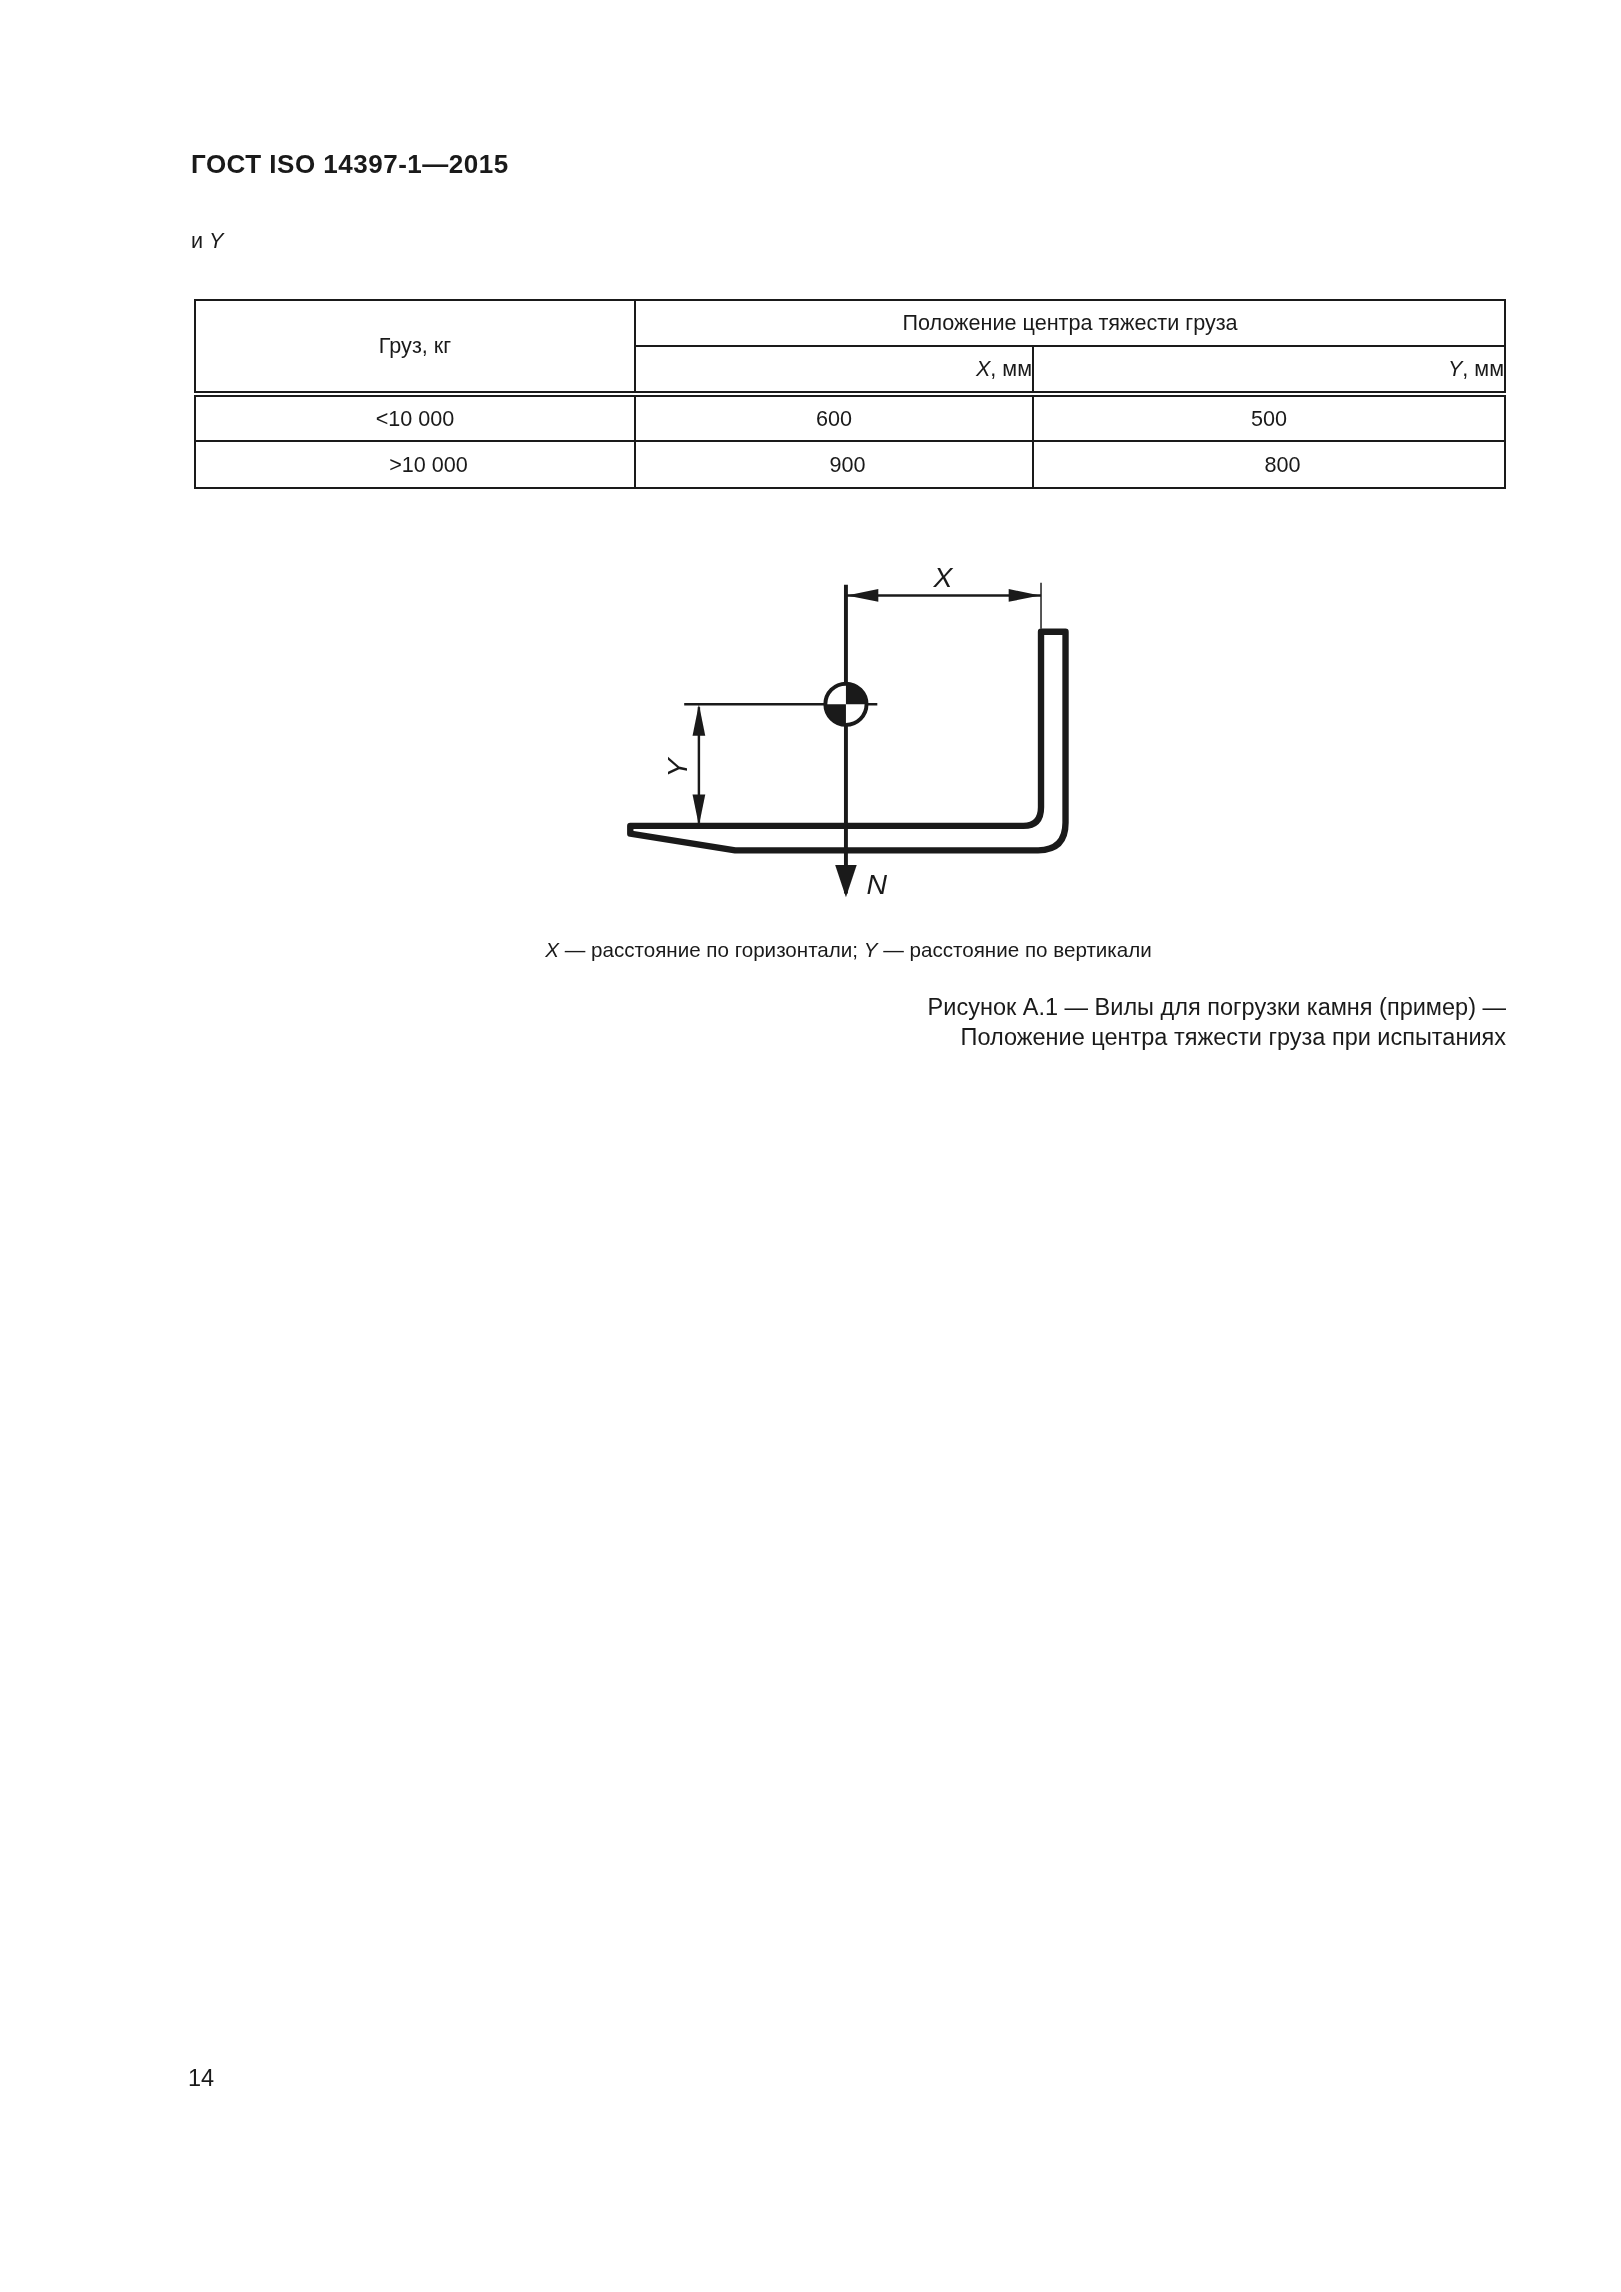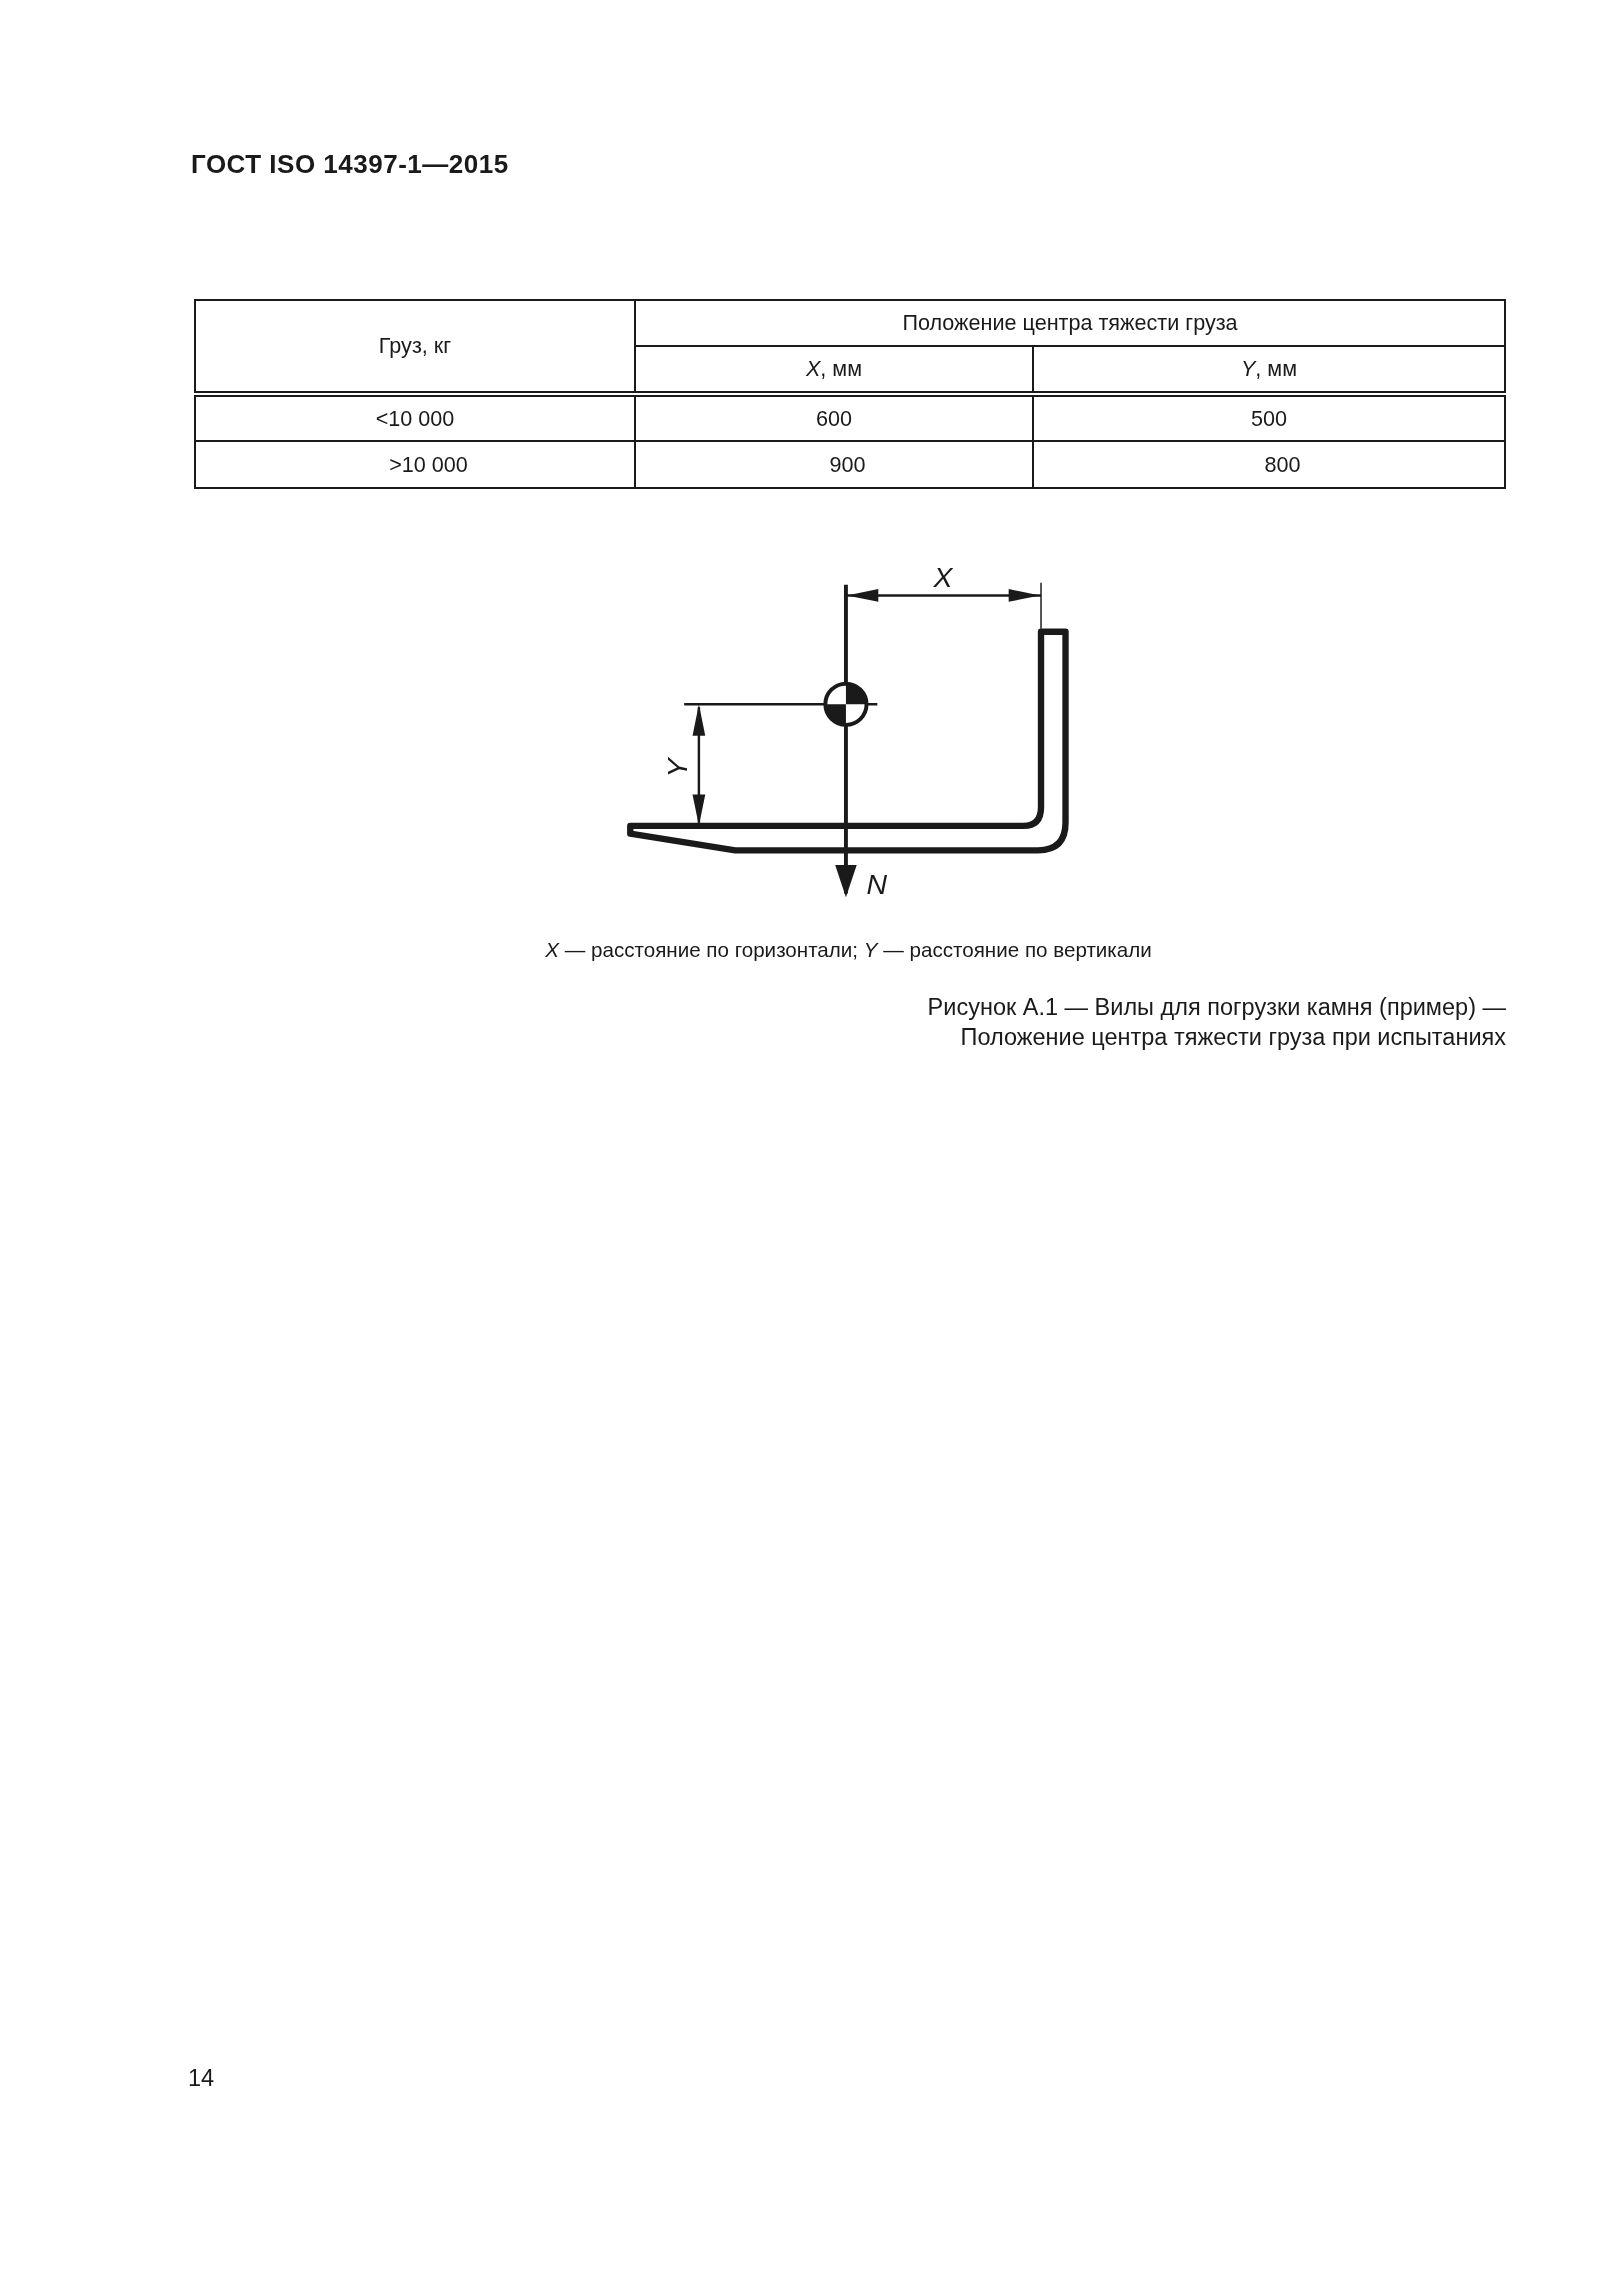--- a/index.html
+++ b/index.html
@@ -37,21 +37,21 @@
   table.gost td {
     border-left: 2.9px solid #1a1a1a;
     border-right: 2.9px solid #1a1a1a;
     text-align: center; vertical-align: middle;
     padding: 0;
   }
   table.gost tr.h1 td { height: 44px; }
   table.gost tr.h2 td { height: 44px; }
   td.group-hd { border-top: 2.9px solid #1a1a1a; border-bottom: 2px solid #1a1a1a; }
   td.col1-hd  { border-top: 2.9px solid #1a1a1a; border-bottom: 6.9px double #1a1a1a; }
-  tr.h2 td    { border-bottom: 6.9px double #1a1a1a; }
+  tr.h2 td    { border-bottom: 6.9px double #1a1a1a; text-align: right; }
   tbody tr.r1 td { height: 43px; border-bottom: 2.9px solid #1a1a1a; }
   tbody tr.r2 td { height: 45px; border-bottom: 2.9px solid #1a1a1a; padding-left: 27px; }
 
   .figure-svg { left: 588px; top: 568px; }
 
   .legend {
     left: 191px; top: 938px; width: 1315px;
     text-align: center; font-size: 20.6px;
   }
 
@@ -61,20 +61,23 @@
   }
 
   .page-number { left: 188px; top: 2065px; font-size: 23.5px; }
 </style>
 </head>
 <body>
 
 <div class="abs doc-header">ГОСТ ISO 14397-1—2015</div>
 
 <div class="abs table-caption">
+  <div>
+    <span>и </span><span class="var">Y</span>
+  </div>
 </div>
 
 <table class="gost">
   <colgroup>
     <col style="width:440px">
       <col style="width:398px">
       <col style="width:472px">
   </colgroup>
   <thead>
     <tr class="h1">

